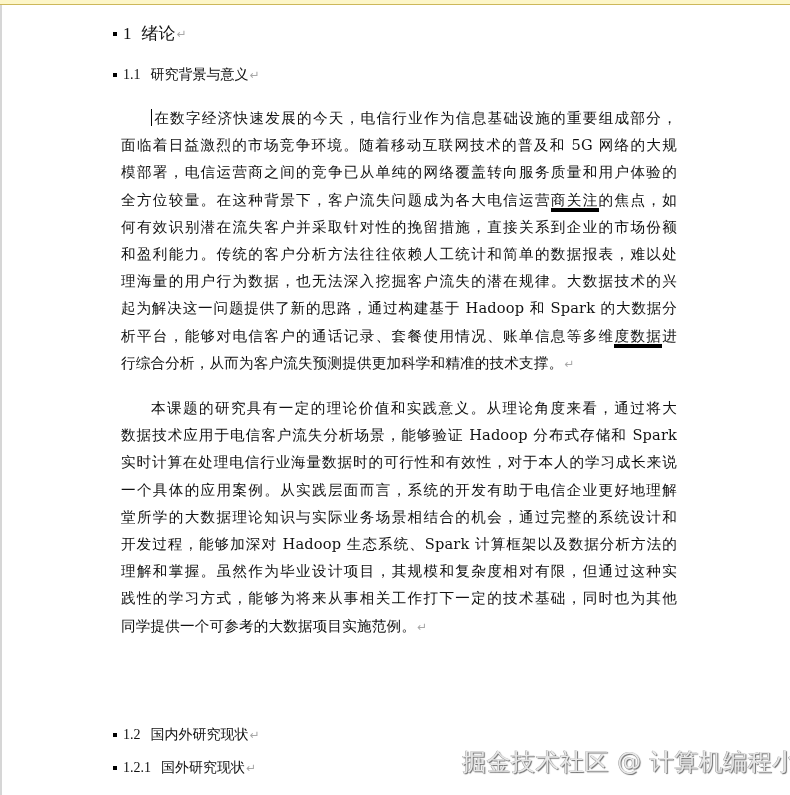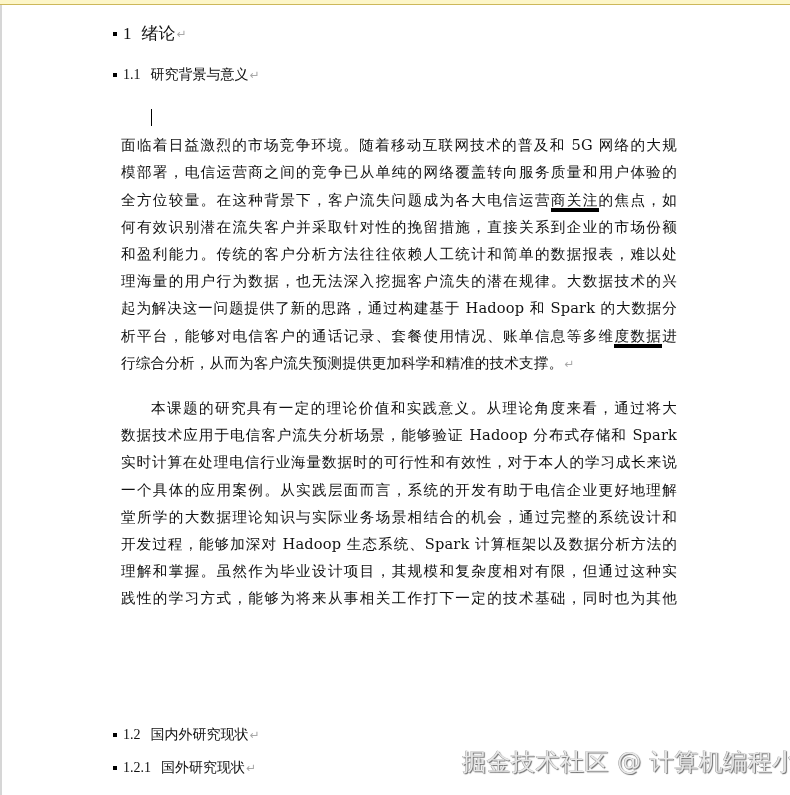--- a/index.html
+++ b/index.html
@@ -78,41 +78,42 @@
   </div>
 
   <div class="heading h2">
     <span class="bullet"></span>
     <span class="num">1.1</span>
     <span>研究背景与意义</span>
     <span class="mark">↵</span>
   </div>
 
   <div class="para p1">
-    <span class="line indent"><span class="cursor"></span></span>
+    <span class="line indent"><span class="cursor"></span><span>在数字经济快速发展的今天，电信行业作为信息基础设施的重要组成部分，</span></span>
     <span class="line">面临着日益激烈的市场竞争环境。随着移动互联网技术的普及和 5G 网络的大规</span>
     <span class="line">模部署，电信运营商之间的竞争已从单纯的网络覆盖转向服务质量和用户体验的</span>
     <span class="line"><span>全方位较量。在这种背景下，客户流失问题成为各大电信运营</span><span class="squig">商关注</span><span>的焦点，如</span></span>
     <span class="line">何有效识别潜在流失客户并采取针对性的挽留措施，直接关系到企业的市场份额</span>
     <span class="line">和盈利能力。传统的客户分析方法往往依赖人工统计和简单的数据报表，难以处</span>
     <span class="line">理海量的用户行为数据，也无法深入挖掘客户流失的潜在规律。大数据技术的兴</span>
     <span class="line">起为解决这一问题提供了新的思路，通过构建基于 Hadoop 和 Spark 的大数据分</span>
     <span class="line"><span>析平台，能够对电信客户的通话记录、套餐使用情况、账单信息等多维</span><span class="squig">度数据</span><span>进</span></span>
     <span class="line last"><span>行综合分析，从而为客户流失预测提供更加科学和精准的技术支撑。</span><span class="mark">↵</span></span>
   </div>
 
   <div class="para p2">
     <span class="line indent">本课题的研究具有一定的理论价值和实践意义。从理论角度来看，通过将大</span>
     <span class="line">数据技术应用于电信客户流失分析场景，能够验证 Hadoop 分布式存储和 Spark</span>
     <span class="line">实时计算在处理电信行业海量数据时的可行性和有效性，对于本人的学习成长来说</span>
     <span class="line">一个具体的应用案例。从实践层面而言，系统的开发有助于电信企业更好地理解</span>
     <span class="line">堂所学的大数据理论知识与实际业务场景相结合的机会，通过完整的系统设计和</span>
     <span class="line">开发过程，能够加深对 Hadoop 生态系统、Spark 计算框架以及数据分析方法的</span>
     <span class="line">理解和掌握。虽然作为毕业设计项目，其规模和复杂度相对有限，但通过这种实</span>
     <span class="line">践性的学习方式，能够为将来从事相关工作打下一定的技术基础，同时也为其他</span>
+    <span class="line last"><span>同学提供一个可参考的大数据项目实施范例。</span><span class="mark">↵</span></span>
   </div>
 
   <div class="heading h2b">
     <span class="bullet"></span>
     <span class="num">1.2</span>
     <span>国内外研究现状</span>
     <span class="mark">↵</span>
   </div>
 
   <div class="heading h3">

